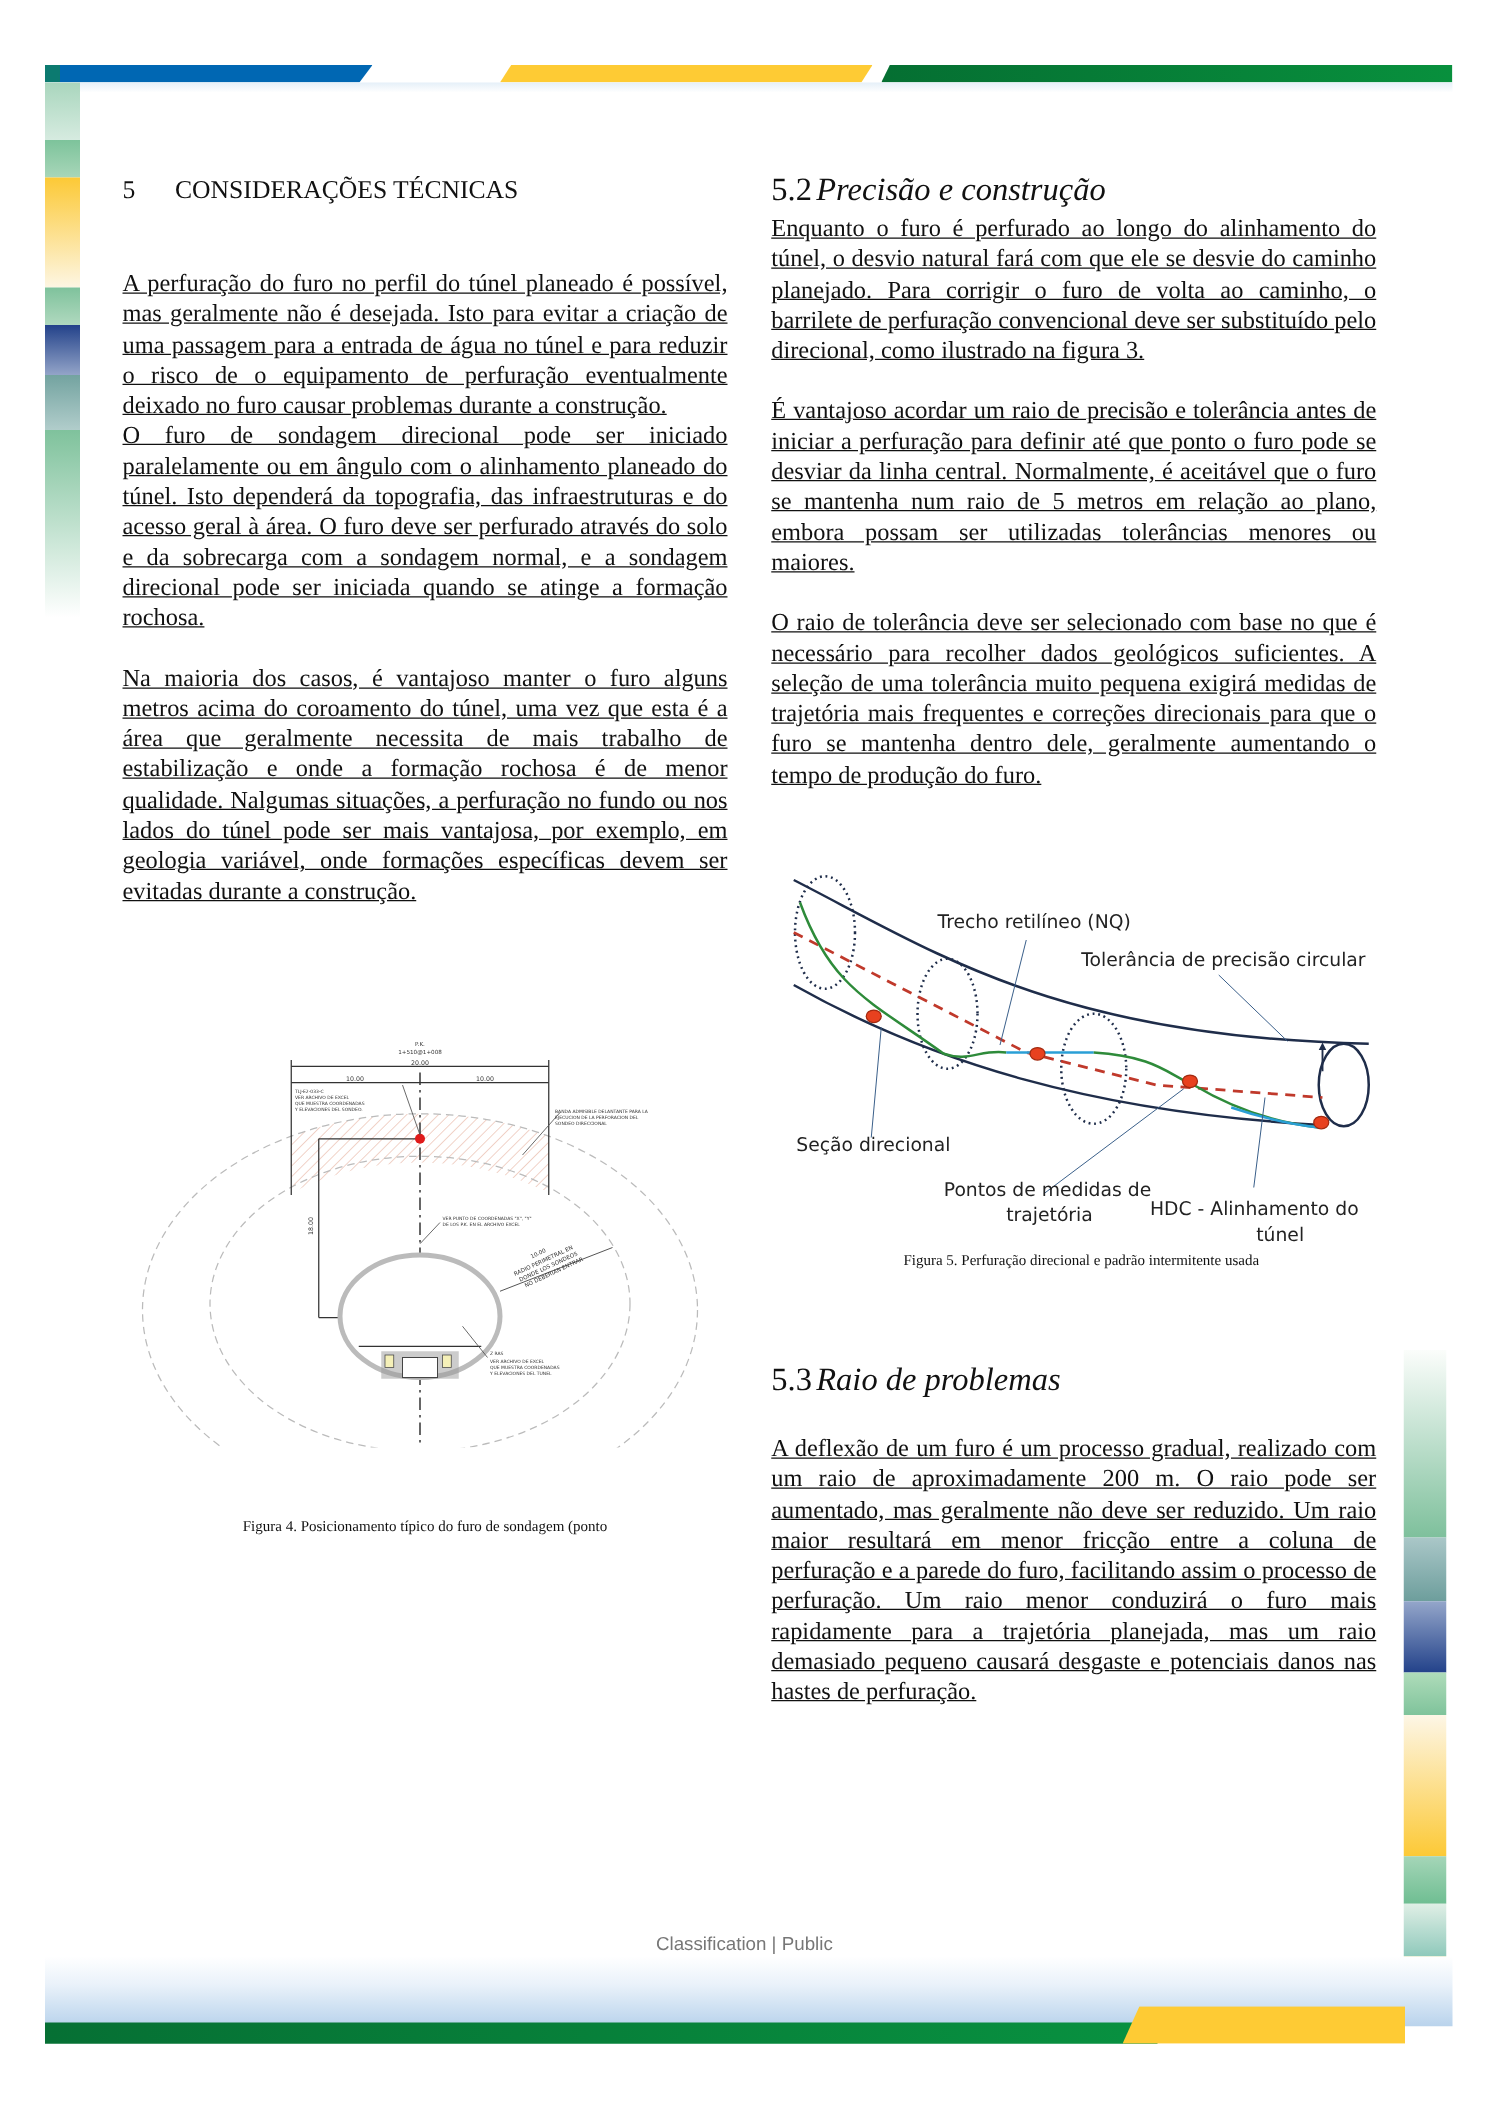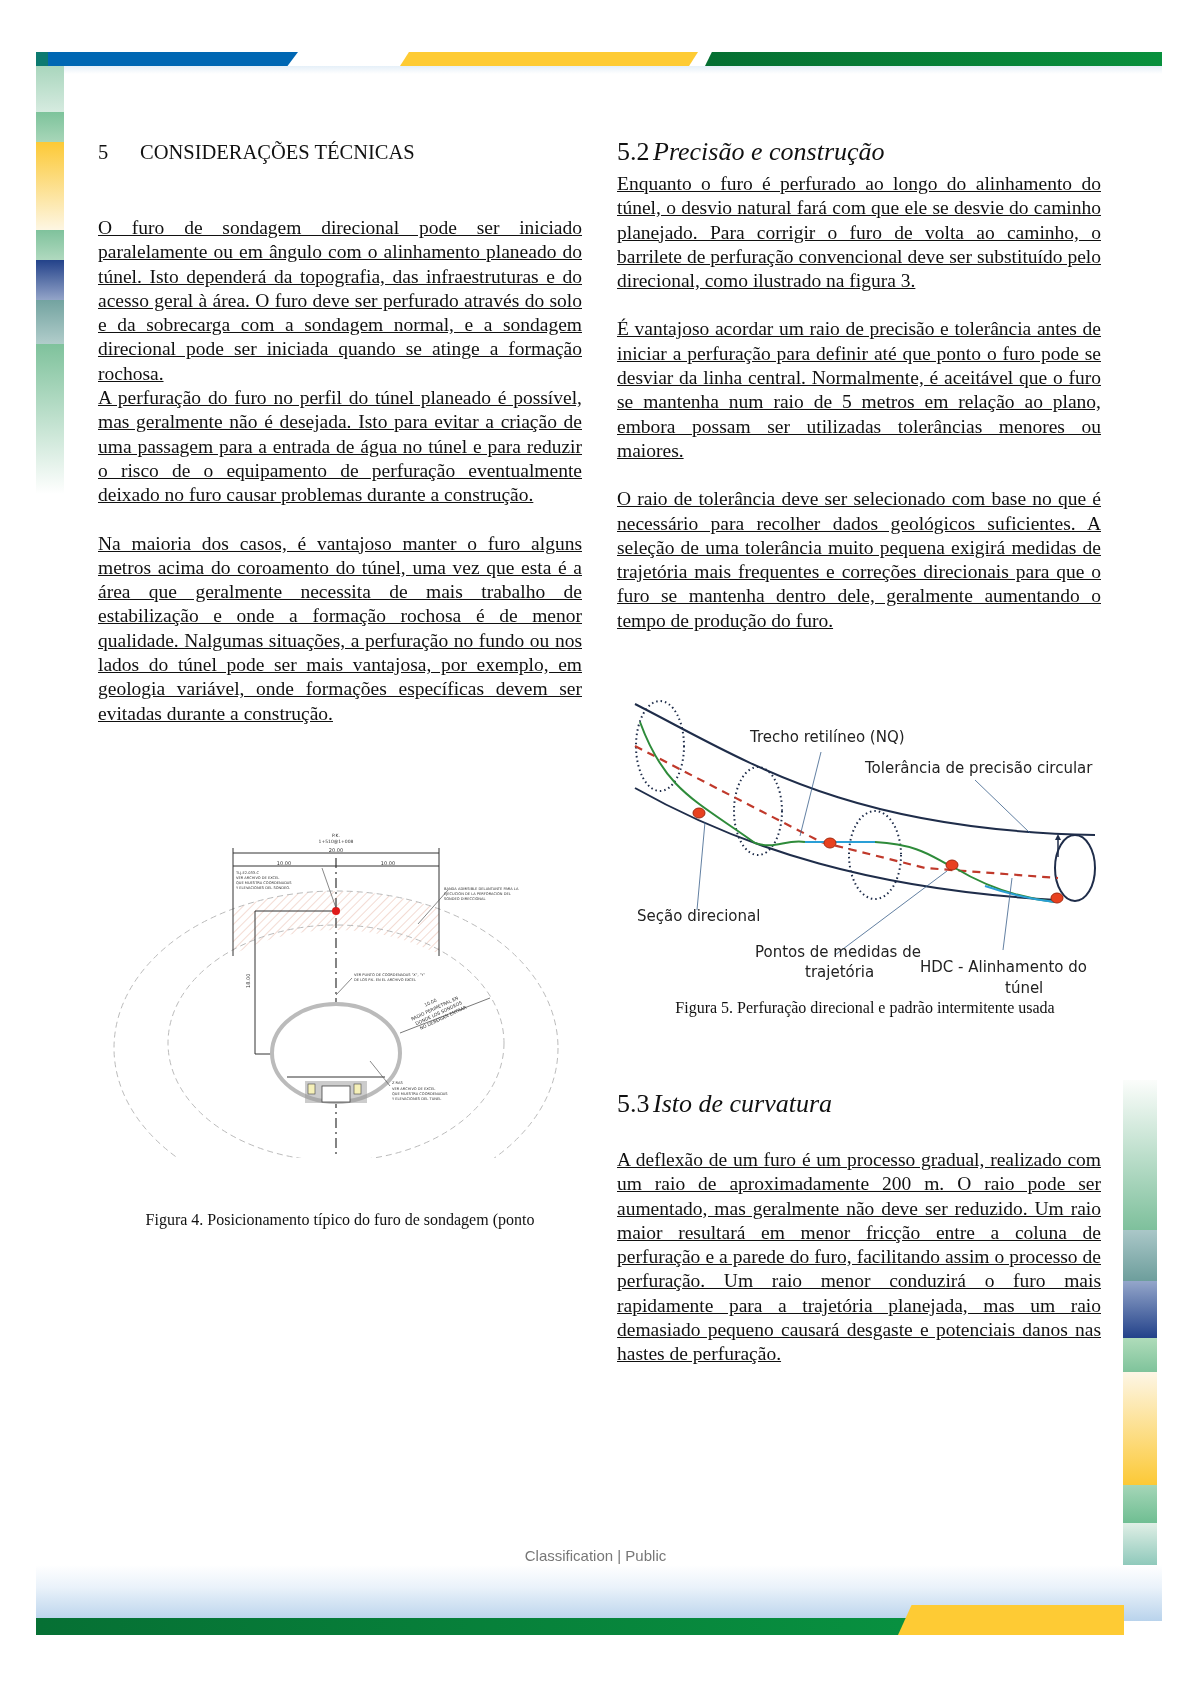--- a/index.html
+++ b/index.html
@@ -33,21 +33,21 @@
   .col-right { left: 617px; width: 484px; }
   p { margin: 0; text-align: justify; text-decoration: underline; }
   .gap { height: 24px; }
 
   .h1 { font-size: 20.5px; line-height: 28px; margin: 0; display:flex; }
   .h1 .num { width: 42px; }
   .h2 { font-size: 26px; line-height: 28px; margin: 0; display:flex; }
   .h2 .num { width: 36px; font-style: normal; }
   .h2 .title { font-style: italic; }
 
-  .caption { font-size: 16px; line-height: 24px; text-align: center; }
+  .caption { font-size: 12px; line-height: 24px; text-align: center; }
 
   
   .fig { position: absolute; }
   .fig4 { left: 100px; top: 828px; width: 480px; height: 400px; }
   .fig5 { left: 625px; top: 700px; width: 480px; height: 318px; }
   svg text { font-family: "DejaVu Sans", "Liberation Sans", sans-serif; }
 
   .footer { position: absolute; left: 0; width: 1191px; top: 1547px; text-align: center;
             font-family: "Liberation Sans", "DejaVu Sans", sans-serif; font-size: 15px; color: #777; }
 </style>
@@ -86,22 +86,22 @@
 <div class="bottom-green"></div>
 <div class="bottom-yellow"></div>
 
 <div class="col col-left">
   <div class="h1">
     <span class="num">5</span>
     <span>CONSIDERAÇÕES TÉCNICAS</span>
   </div>
   <div style="height:44px"></div>
   <div style="height:6px"></div>
+  <p>A perfuração do furo no perfil do túnel planeado é possível, mas geralmente não é desejada. Isto para evitar a criação de uma passagem para a entrada de água no túnel e para reduzir o risco de o equipamento de perfuração eventualmente deixado no furo causar problemas durante a construção.</p>
   <p>O furo de sondagem direcional pode ser iniciado paralelamente ou em ângulo com o alinhamento planeado do túnel. Isto dependerá da topografia, das infraestruturas e do acesso geral à área. O furo deve ser perfurado através do solo e da sobrecarga com a sondagem normal, e a sondagem direcional pode ser iniciada quando se atinge a formação rochosa.</p>
-  <p>A perfuração do furo no perfil do túnel planeado é possível, mas geralmente não é desejada. Isto para evitar a criação de uma passagem para a entrada de água no túnel e para reduzir o risco de o equipamento de perfuração eventualmente deixado no furo causar problemas durante a construção.</p>
   <div class="gap"></div>
   <p>Na maioria dos casos, é vantajoso manter o furo alguns metros acima do coroamento do túnel, uma vez que esta é a área que geralmente necessita de mais trabalho de estabilização e onde a formação rochosa é de menor qualidade. Nalgumas situações, a perfuração no fundo ou nos lados do túnel pode ser mais vantajosa, por exemplo, em geologia variável, onde formações específicas devem ser evitadas durante a construção.</p>
 </div>
 
 <div class="fig fig4">
   <svg width="480" height="330" viewBox="0 0 480 330">
     <defs>
       <pattern id="hatch" width="6" height="6" patternUnits="userSpaceOnUse" patternTransform="rotate(45)">
         <line x1="0" y1="0" x2="0" y2="6" stroke="#e8b8a8" stroke-width="1"></line>
       </pattern>
@@ -236,19 +236,19 @@
     <text x="380" y="57" font-size="15" fill="#222">túnel</text>
   </svg>
   <div class="caption" style="position:absolute;left:0;top:296px;width:480px;">
     <div>Figura 5. Perfuração direcional e padrão intermitente usada</div>
   </div>
 </div>
 
 <div class="col col-right" style="top:1090px">
   <div class="h2">
     <span class="num">5.3</span>
-    <span class="title">Isto de curvatura</span>
+    <span class="title">Raio de problemas</span>
   </div>
   <div style="height:30px"></div>
   <p>A deflexão de um furo é um processo gradual, realizado com um raio de aproximadamente 200 m. O raio pode ser aumentado, mas geralmente não deve ser reduzido. Um raio maior resultará em menor fricção entre a coluna de perfuração e a parede do furo, facilitando assim o processo de perfuração. Um raio menor conduzirá o furo mais rapidamente para a trajetória planejada, mas um raio demasiado pequeno causará desgaste e potenciais danos nas hastes de perfuração.</p>
 </div>
 
 <div class="footer">Classification | Public</div>
 
 </body></html>

